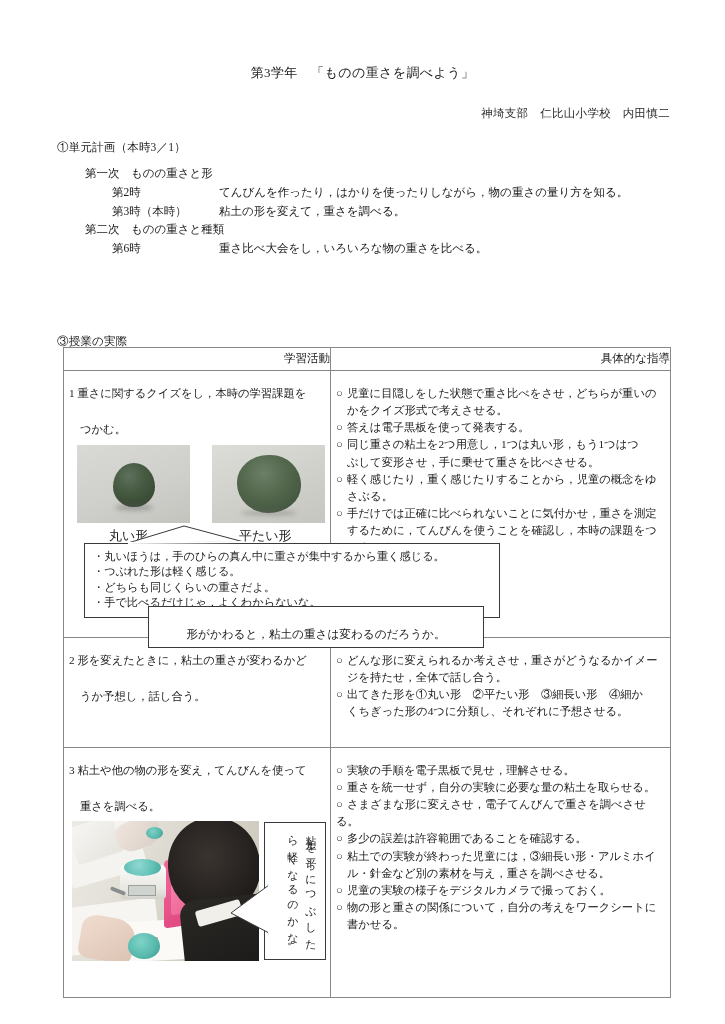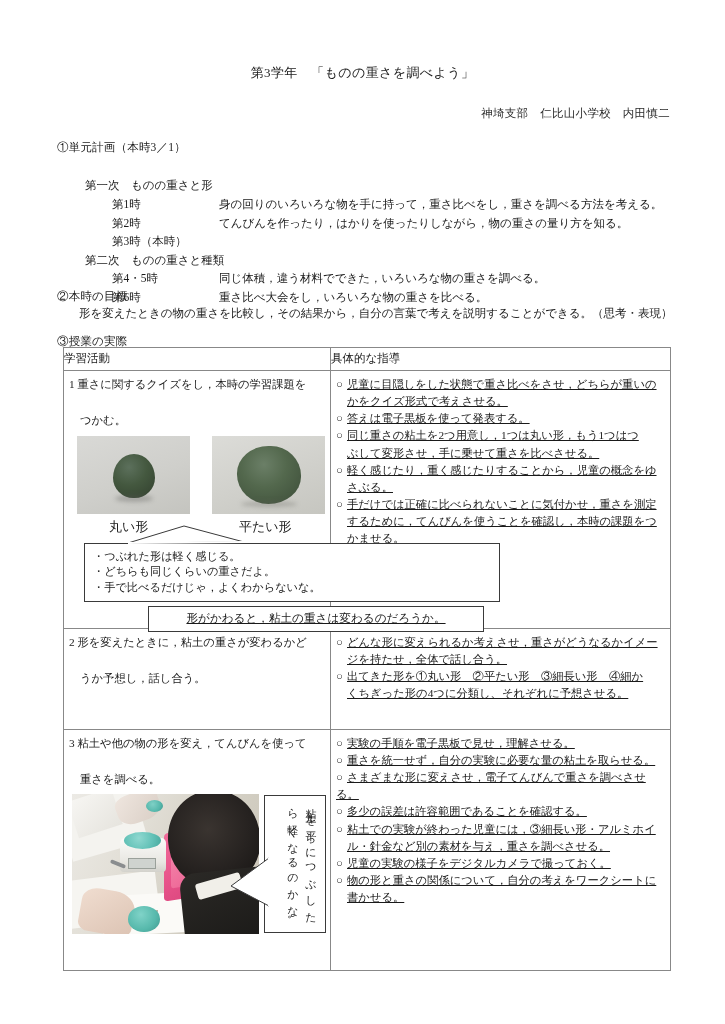--- a/index.html
+++ b/index.html
@@ -56,21 +56,21 @@
     left: 57px;
     font-size: 11.5px;
     line-height: 1.5;
   }
   .sec-heading {
     font-size: 11.5px;
     letter-spacing: 0.2px;
   }
 
   .plan-rows {
-    margin-top: 20px;
+    margin-top: 8px;
   }
   .plan-jinext {
     margin-left: 28px;
     font-size: 11.5px;
     line-height: 1.62;
   }
   .plan-line {
     display: flex;
     margin-left: 55px;
     font-size: 11.5px;
@@ -94,35 +94,35 @@
     left: 63px;
     top: 347px;
     width: 607px;
     border-collapse: collapse;
     table-layout: fixed;
     font-size: 11.3px;
   }
   .lesson-table td, .lesson-table th {
     border: 1px solid #888888;
     vertical-align: top;
-    padding: 5px 5px 4px 5px;
+    padding: 14px 5px 4px 5px;
     font-weight: 400;
   }
   .lesson-table th {
-    text-align: left;
+    text-align: right;
     padding: 3px 0 4px 0;
     font-size: 11.5px;
   }
   .col-left  { width: 267px; }
   .col-right { width: 340px; }
 
   .act-text { line-height: 1.5; }
   .act-text .cont { padding-left: 11px; display: block; margin-top: 19px; }
 
-  .guide-list { line-height: 1.52; text-decoration: underline; }
+  .guide-list { line-height: 1.52; }
   .guide-item { text-indent: 0; padding-left: 11px; }
   .guide-item::before {
     content: "○";
     margin-left: -11px;
     display: inline-block;
     width: 11px;
   }
   .guide-item.plain { padding-left: 11px; }
   .guide-item.plain::before { content: ""; margin-left: -11px; }
 
@@ -221,23 +221,22 @@
 
   .question-box {
     position: absolute;
     left: 148px;
     top: 606px;
     width: 334px;
     border: 1px solid #3a3a3a;
     background: #ffffff;
     text-align: center;
     font-size: 11.6px;
-    padding: 4px 0 5px 0;
+    padding: 20px 0 5px 0;
     z-index: 6;
-    text-decoration: underline;
   }
 
   
   .row3-media {
     position: relative;
     margin-top: 6px;
     height: 146px;
   }
   .classroom-photo {
     position: absolute;
@@ -387,48 +386,37 @@
     <div class="doc-subtitle">第3学年　「ものの重さを調べよう」</div>
   </div>
   <div class="byline">神埼支部　仁比山小学校　内田慎二</div>
 
   <div class="section" style="top:139px;">
     <div class="sec-heading">①単元計画（本時3／1）</div>
     <div class="plan-rows">
 
       <div class="plan-jinext">第一次　ものの重さと形</div>
       <div class="plan-line">
-        <span class="plan-when">第1時</span>
-        <span class="plan-what">身の回りのいろいろな物を手に持って，重さ比べをし，重さを調べる方法を考える。</span>
-      </div>
-      <div class="plan-line">
         <span class="plan-when">第2時</span>
         <span class="plan-what">てんびんを作ったり，はかりを使ったりしながら，物の重さの量り方を知る。</span>
       </div>
       <div class="plan-line">
         <span class="plan-when">第3時（本時）</span>
+        <span class="plan-what">粘土の形を変えて，重さを調べる。</span>
       </div>
 
       <div class="plan-jinext">第二次　ものの重さと種類</div>
-      <div class="plan-line">
-        <span class="plan-when">第4・5時</span>
-        <span class="plan-what">同じ体積，違う材料でできた，いろいろな物の重さを調べる。</span>
-      </div>
       <div class="plan-line">
         <span class="plan-when">第6時</span>
         <span class="plan-what">重さ比べ大会をし，いろいろな物の重さを比べる。</span>
       </div>
 
     </div>
   </div>
 
-  <div class="section" style="top:288px;">
-    <div class="sec-heading">②本時の目標</div>
-    <div class="goal-text">形を変えたときの物の重さを比較し，その結果から，自分の言葉で考えを説明することができる。（思考・表現）</div>
-  </div>
 
   <div class="section" style="top:333px;">
     <div class="sec-heading">③授業の実際</div>
   </div>
 
   <table class="lesson-table">
     <colgroup>
       <col class="col-left">
       <col class="col-right">
     </colgroup>
@@ -556,20 +544,21 @@
 
     </tbody>
   </table>
 
   <div class="voices-wrap">
     <svg class="voice-tail" viewBox="0 0 120 19">
       <polygon points="2,18 58,1 118,17" fill="#ffffff" stroke="#3a3a3a" stroke-width="1"></polygon>
       <line x1="2" y1="18" x2="118" y2="17" stroke="#ffffff" stroke-width="2"></line>
     </svg>
     <div class="voices-box">
+      <div class="voice-line">・丸いほうは，手のひらの真ん中に重さが集中するから重く感じる。</div>
       <div class="voice-line">・つぶれた形は軽く感じる。</div>
       <div class="voice-line">・どちらも同じくらいの重さだよ。</div>
       <div class="voice-line">・手で比べるだけじゃ，よくわからないな。</div>
     </div>
   </div>
 
   <div class="question-box">形がかわると，粘土の重さは変わるのだろうか。</div>
 
 </div>
 

